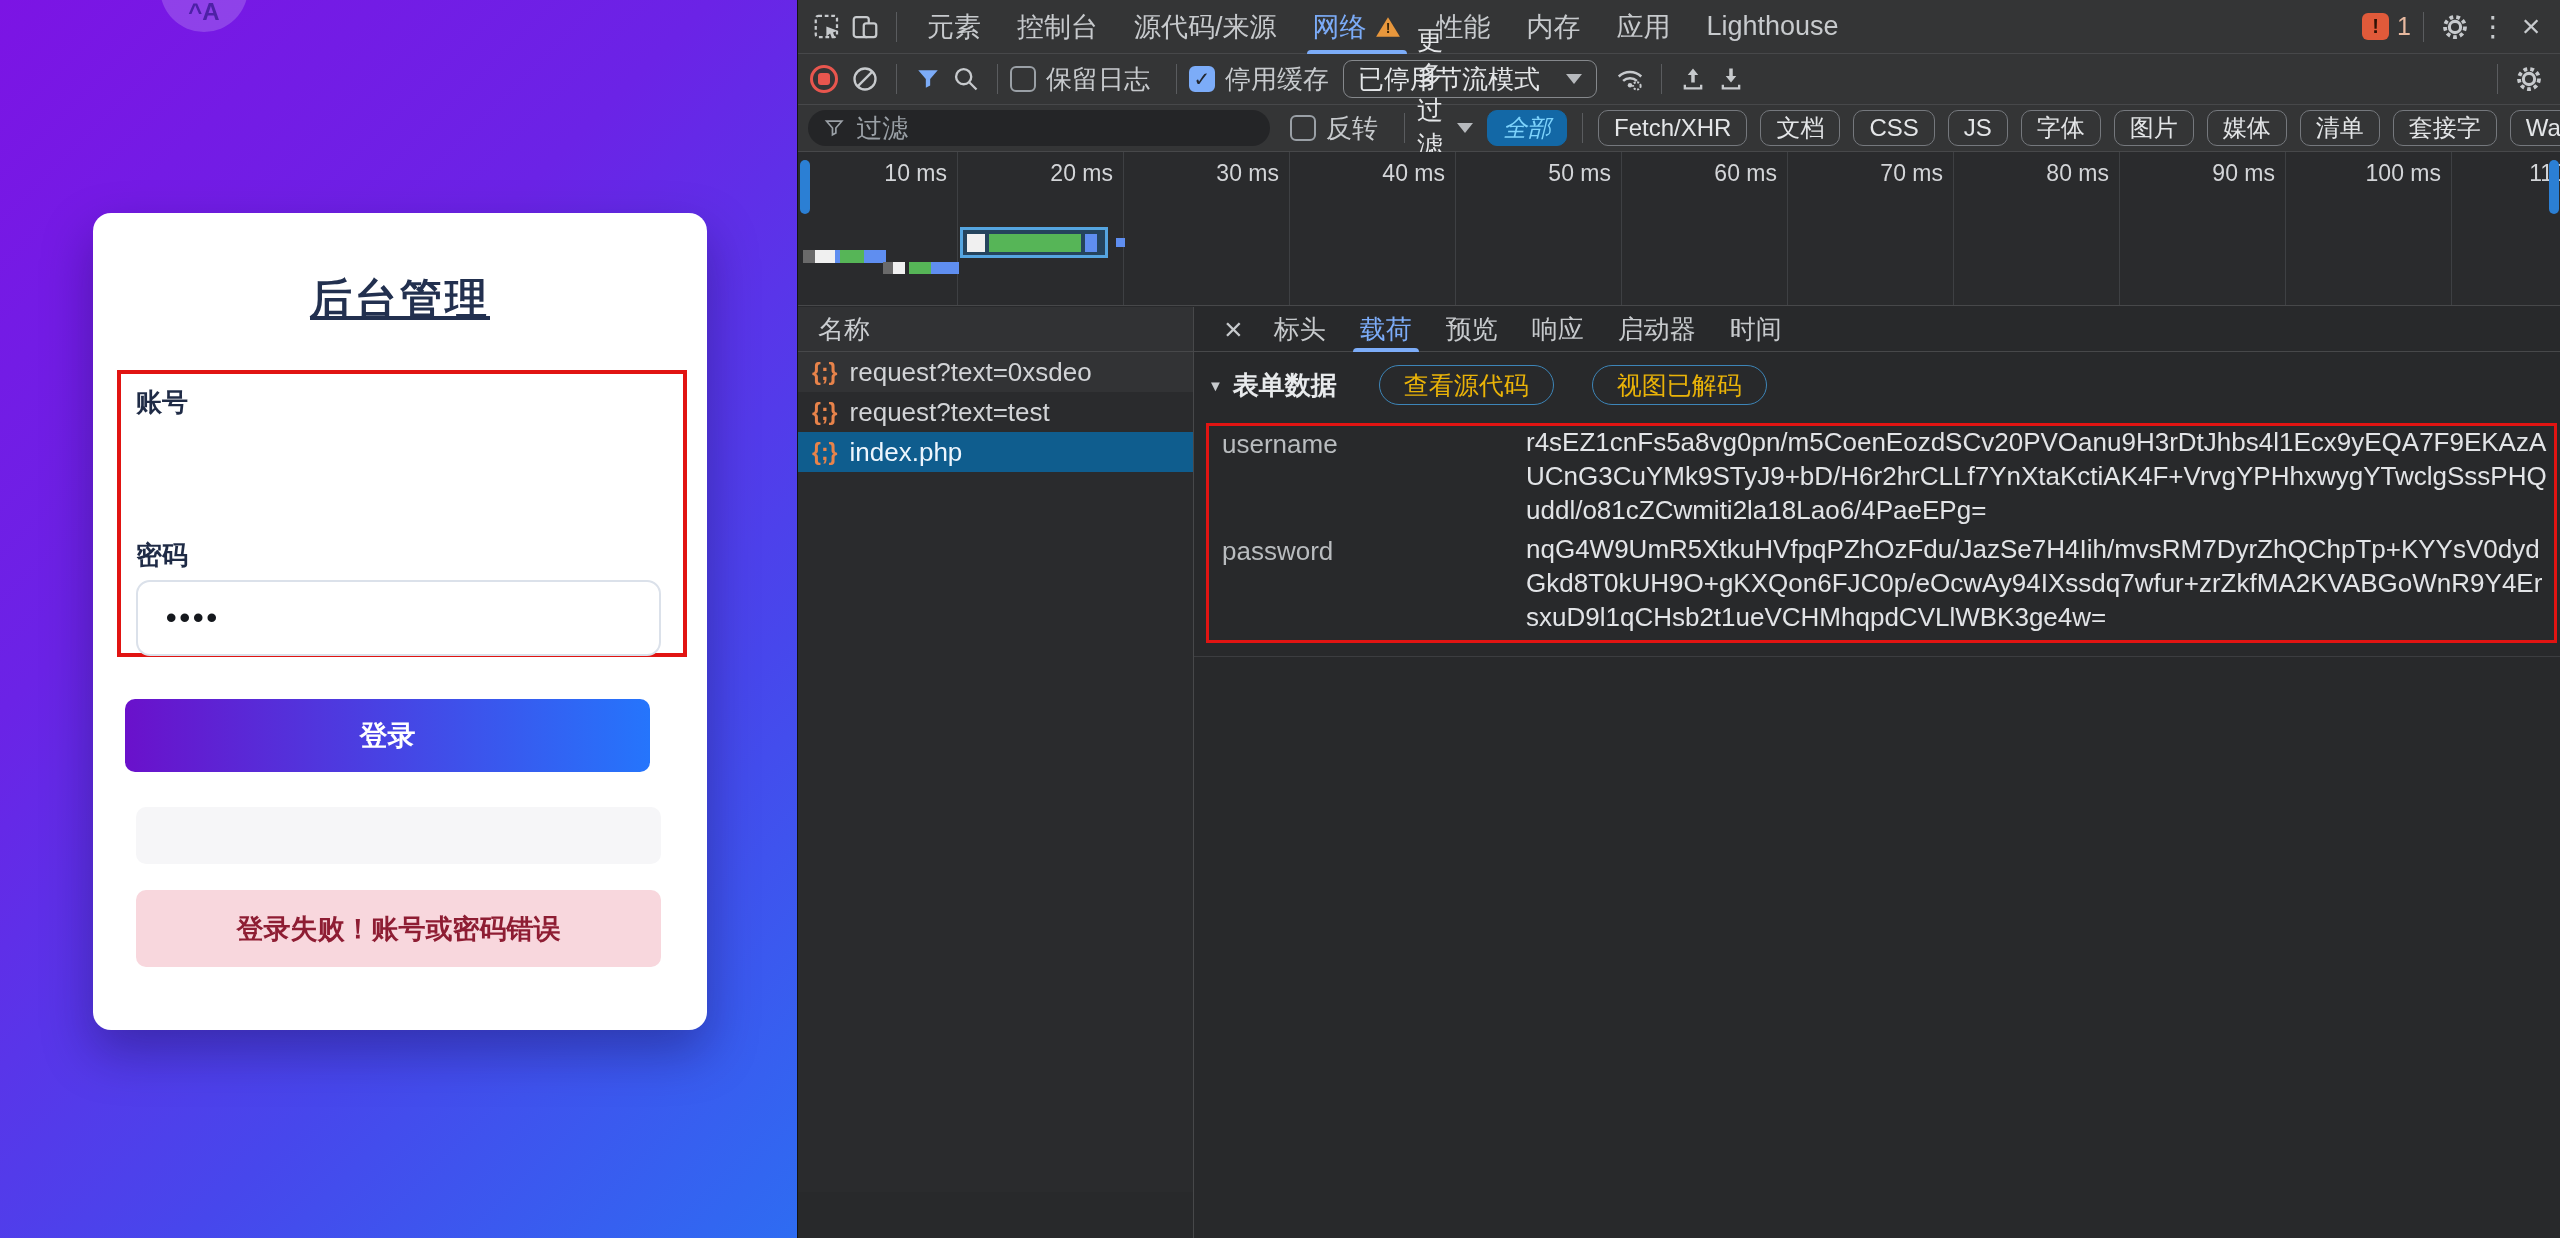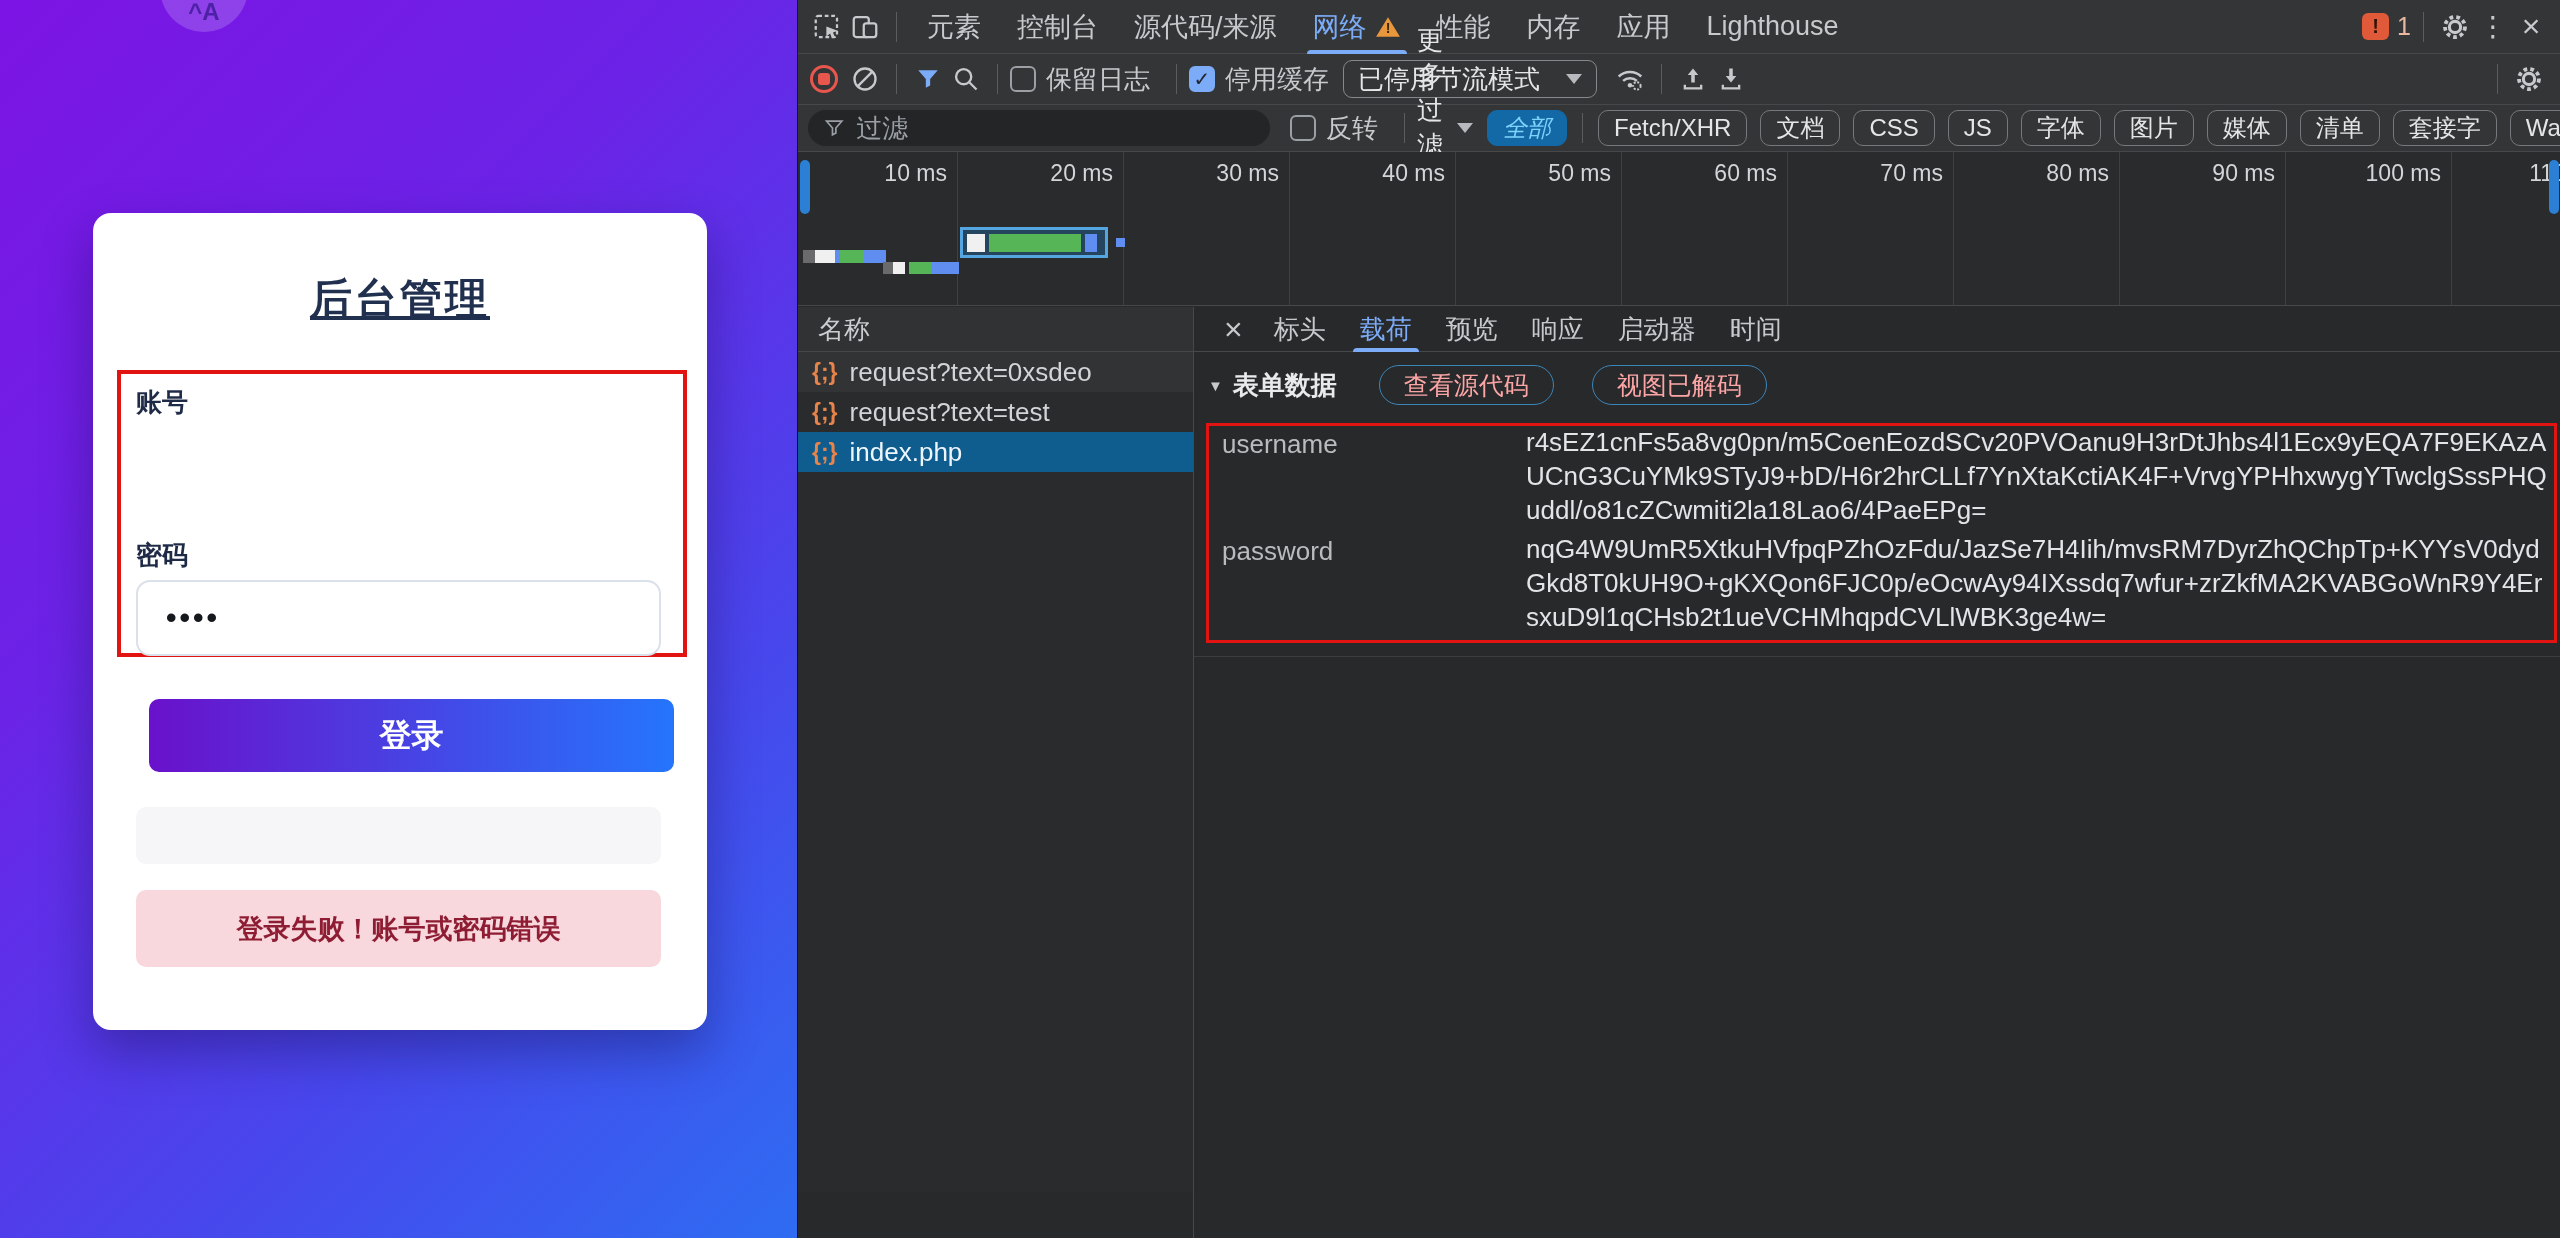--- a/index.html
+++ b/index.html
@@ -18,22 +18,22 @@
   .card-title { position:absolute; left:0; right:0; top:58px; text-align:center;
     font-size:42px; font-weight:700; color:#22304f; letter-spacing:3px;text-decoration:underline; }
   .anno-rect { position:absolute; border:4px solid #e11412; pointer-events:none; }
   #anno-form { left:24px; top:157px; width:570px; height:287px; }
   .field-label { position:absolute; left:43px; font-size:26px; font-weight:700; color:#1f2b46; }
   .login-input { position:absolute; left:43px; width:525px; height:76px;
     border:2px solid #dbe1ea; border-radius:14px; background:#fff;
     font-size:29px; color:#15181d; padding:0 28px; outline:none;
     font-family:"Liberation Sans","DejaVu Sans",sans-serif; }
   #password-input { font-weight:700; letter-spacing:3px; font-size:30px; }
-  #login-button { position:absolute; left:56px; top:486px; width:525px; height:73px;
-    border:none; border-radius:10px; color:#fff; font-size:32px; font-weight:700;
+  #login-button { position:absolute; left:32px; top:486px; width:525px; height:73px;
+    border:none; border-radius:10px; color:#fff; font-size:28px; font-weight:700;
     background:linear-gradient(90deg,#6a11cb 0%,#2575fc 100%); cursor:pointer;
     font-family:"Liberation Sans","DejaVu Sans",sans-serif; }
   #empty-box { position:absolute; left:43px; top:594px; width:525px; height:57px;
     border-radius:10px; background:#f6f6f8; }
   #error-box { position:absolute; left:43px; top:677px; width:525px; height:77px;
     border-radius:10px; background:#f8d7dd; display:flex; align-items:center;
     justify-content:center; color:#8e1d33; font-size:27px; font-weight:700; }
 
   
   #devtools { position:absolute; left:797px; top:0; width:1763px; height:1238px;
@@ -119,21 +119,21 @@
   .detail-tab.active { color:#7cacf8; }
   .detail-tab .underline { position:absolute; left:10px; right:10px; bottom:0;
     height:4px; border-radius:4px 4px 0 0; background:#7cacf8; }
   .close-x { font-size:32px; color:#c7cacd; padding:0 14px; cursor:pointer; }
 
   #formdata-row { position:absolute; left:0; top:52px; height:52px; display:flex;
     align-items:center; padding-left:14px; gap:10px; }
   .disclosure { font-size:15px; color:#c7cacd; }
   #formdata-label { font-size:26px; font-weight:700; color:#e8eaec; }
   .pill-btn { height:40px; border:1.5px solid #3d85b8; border-radius:20px;
-    background:transparent; color:#fca5a5; font-size:25px; padding:0 24px;
+    background:transparent; color:#eab308; font-size:25px; padding:0 24px;
     cursor:pointer; font-family:"Liberation Sans","DejaVu Sans",sans-serif; }
   #view-source-btn { margin-left:32px; }
   #view-decoded-btn { margin-left:28px; }
 
   #anno-payload { left:12px; top:116px; width:1351px; height:220px; border-width:3px; }
   .kv-key { position:absolute; left:28px; font-size:26px; color:#b9bcbf; }
   .kv-value { position:absolute; left:332px; width:1024px; font-size:26px;
     line-height:34px; color:#e2e4e7; word-break:break-all; }
   #payload-divider { position:absolute; left:0; top:349px; width:100%; height:1px;
     background:#3c3d40; }

